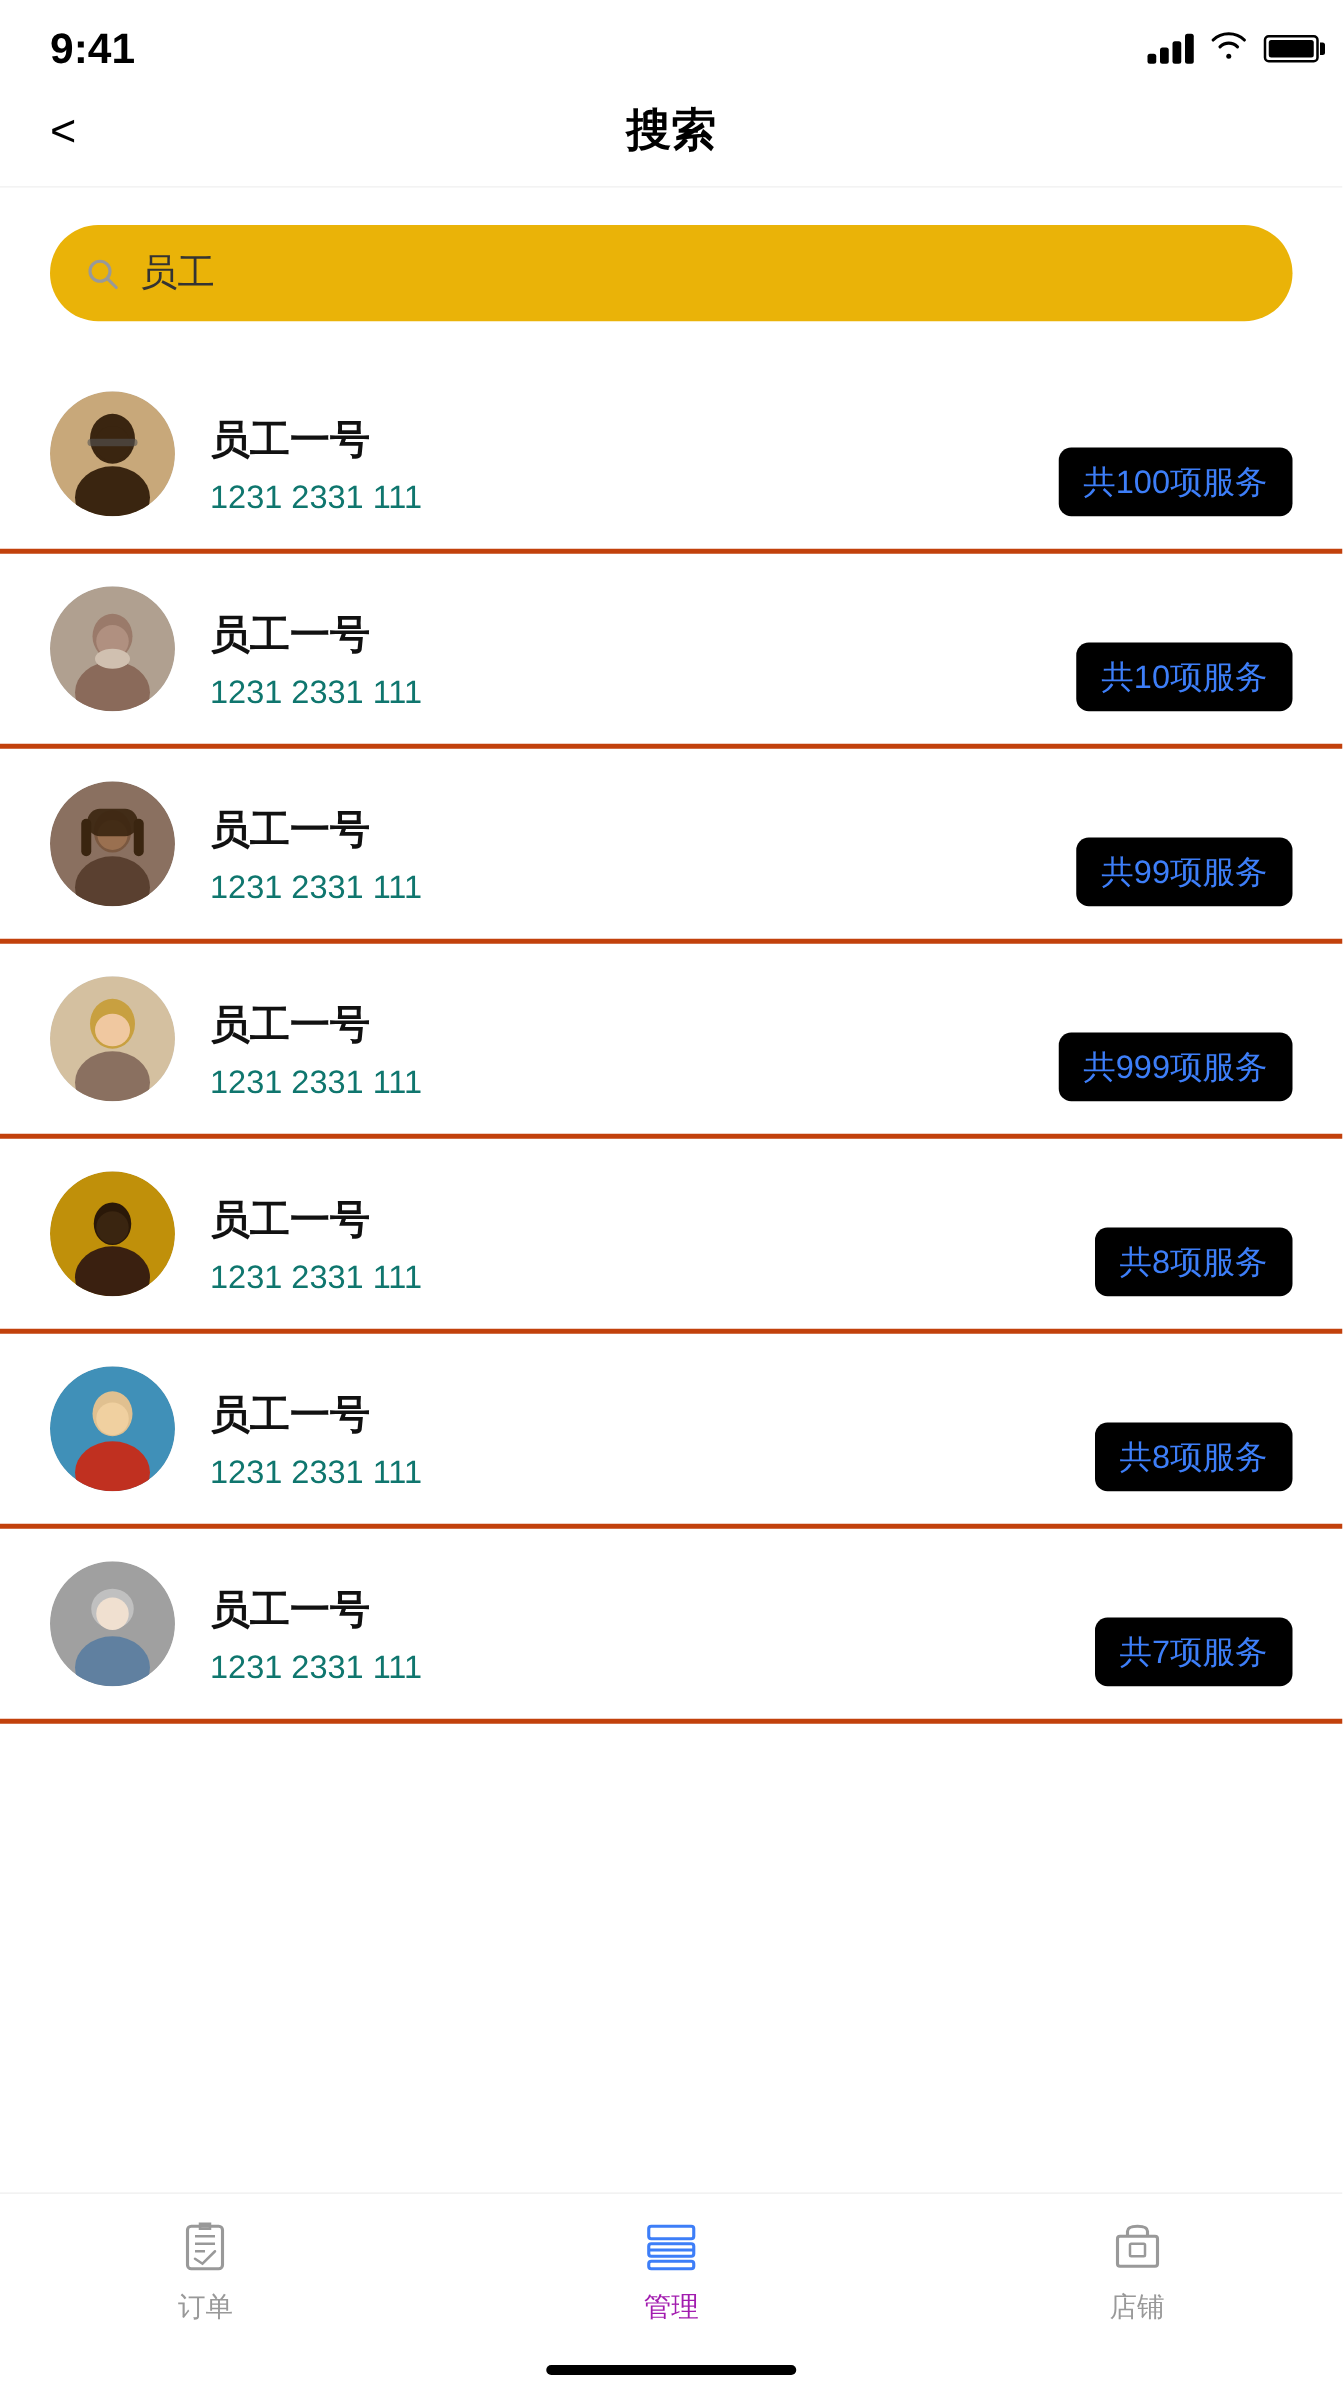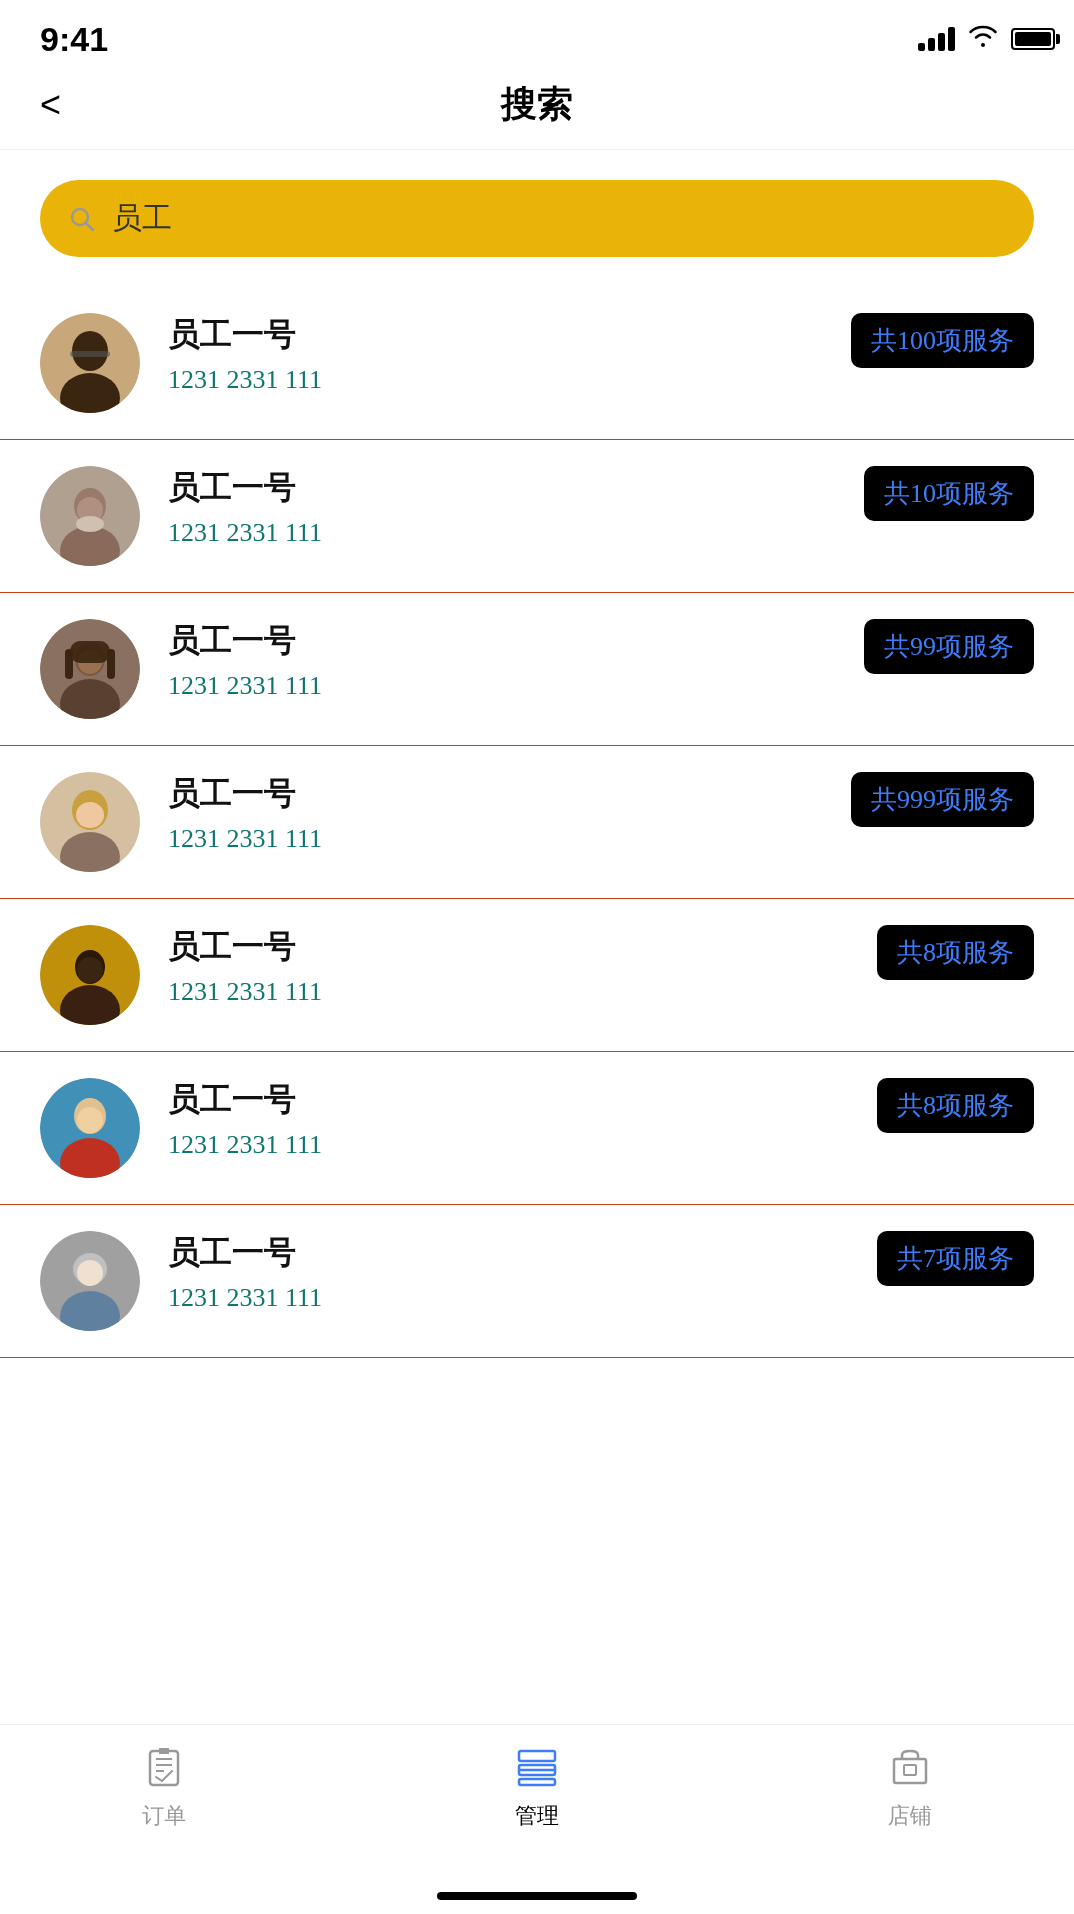--- a/index.html
+++ b/index.html
@@ -120,25 +120,24 @@
       font-size: 30px;
       color: #333;
     }
 
     
     .list-container {
       padding: 10px 0;
     }
     .list-item {
       display: flex;
-      align-items: flex-start;
+      align-items: flex-end;
       padding: 26px 40px;
-      border-bottom: 1px solid #c2410c;
+      border-bottom: 4px solid #c2410c;
       cursor: pointer;
-      font-family: Liberation Serif, serif;
     }
     .avatar {
       width: 100px;
       height: 100px;
       border-radius: 50%;
       overflow: hidden;
       flex-shrink: 0;
       background: #e0e0e0;
       display: flex;
       align-items: center;
@@ -171,21 +170,21 @@
       white-space: nowrap;
       flex-shrink: 0;
     }
 
     
     .bottom-nav {
       position: absolute;
       bottom: 0;
       left: 0;
       right: 0;
-      height: 190px;
+      height: 160px;
       background: #fff;
       border-top: 1px solid #eee;
       display: flex;
       align-items: flex-start;
       padding-top: 16px;
       gap: 44px;
     }
     .nav-item {
       flex: 1;
       display: flex;
@@ -199,21 +198,21 @@
       height: 52px;
       display: flex;
       align-items: center;
       justify-content: center;
     }
     .nav-label {
       font-size: 22px;
       color: #999;
     }
     .nav-item.active .nav-label {
-      color: #000000;
+      color: #a21caf;
     }
     .nav-item.active svg path,
     .nav-item.active svg rect,
     .nav-item.active svg line,
     .nav-item.active svg polyline {
       stroke: #3d7ef8;
     }
 
     
     .home-indicator {

